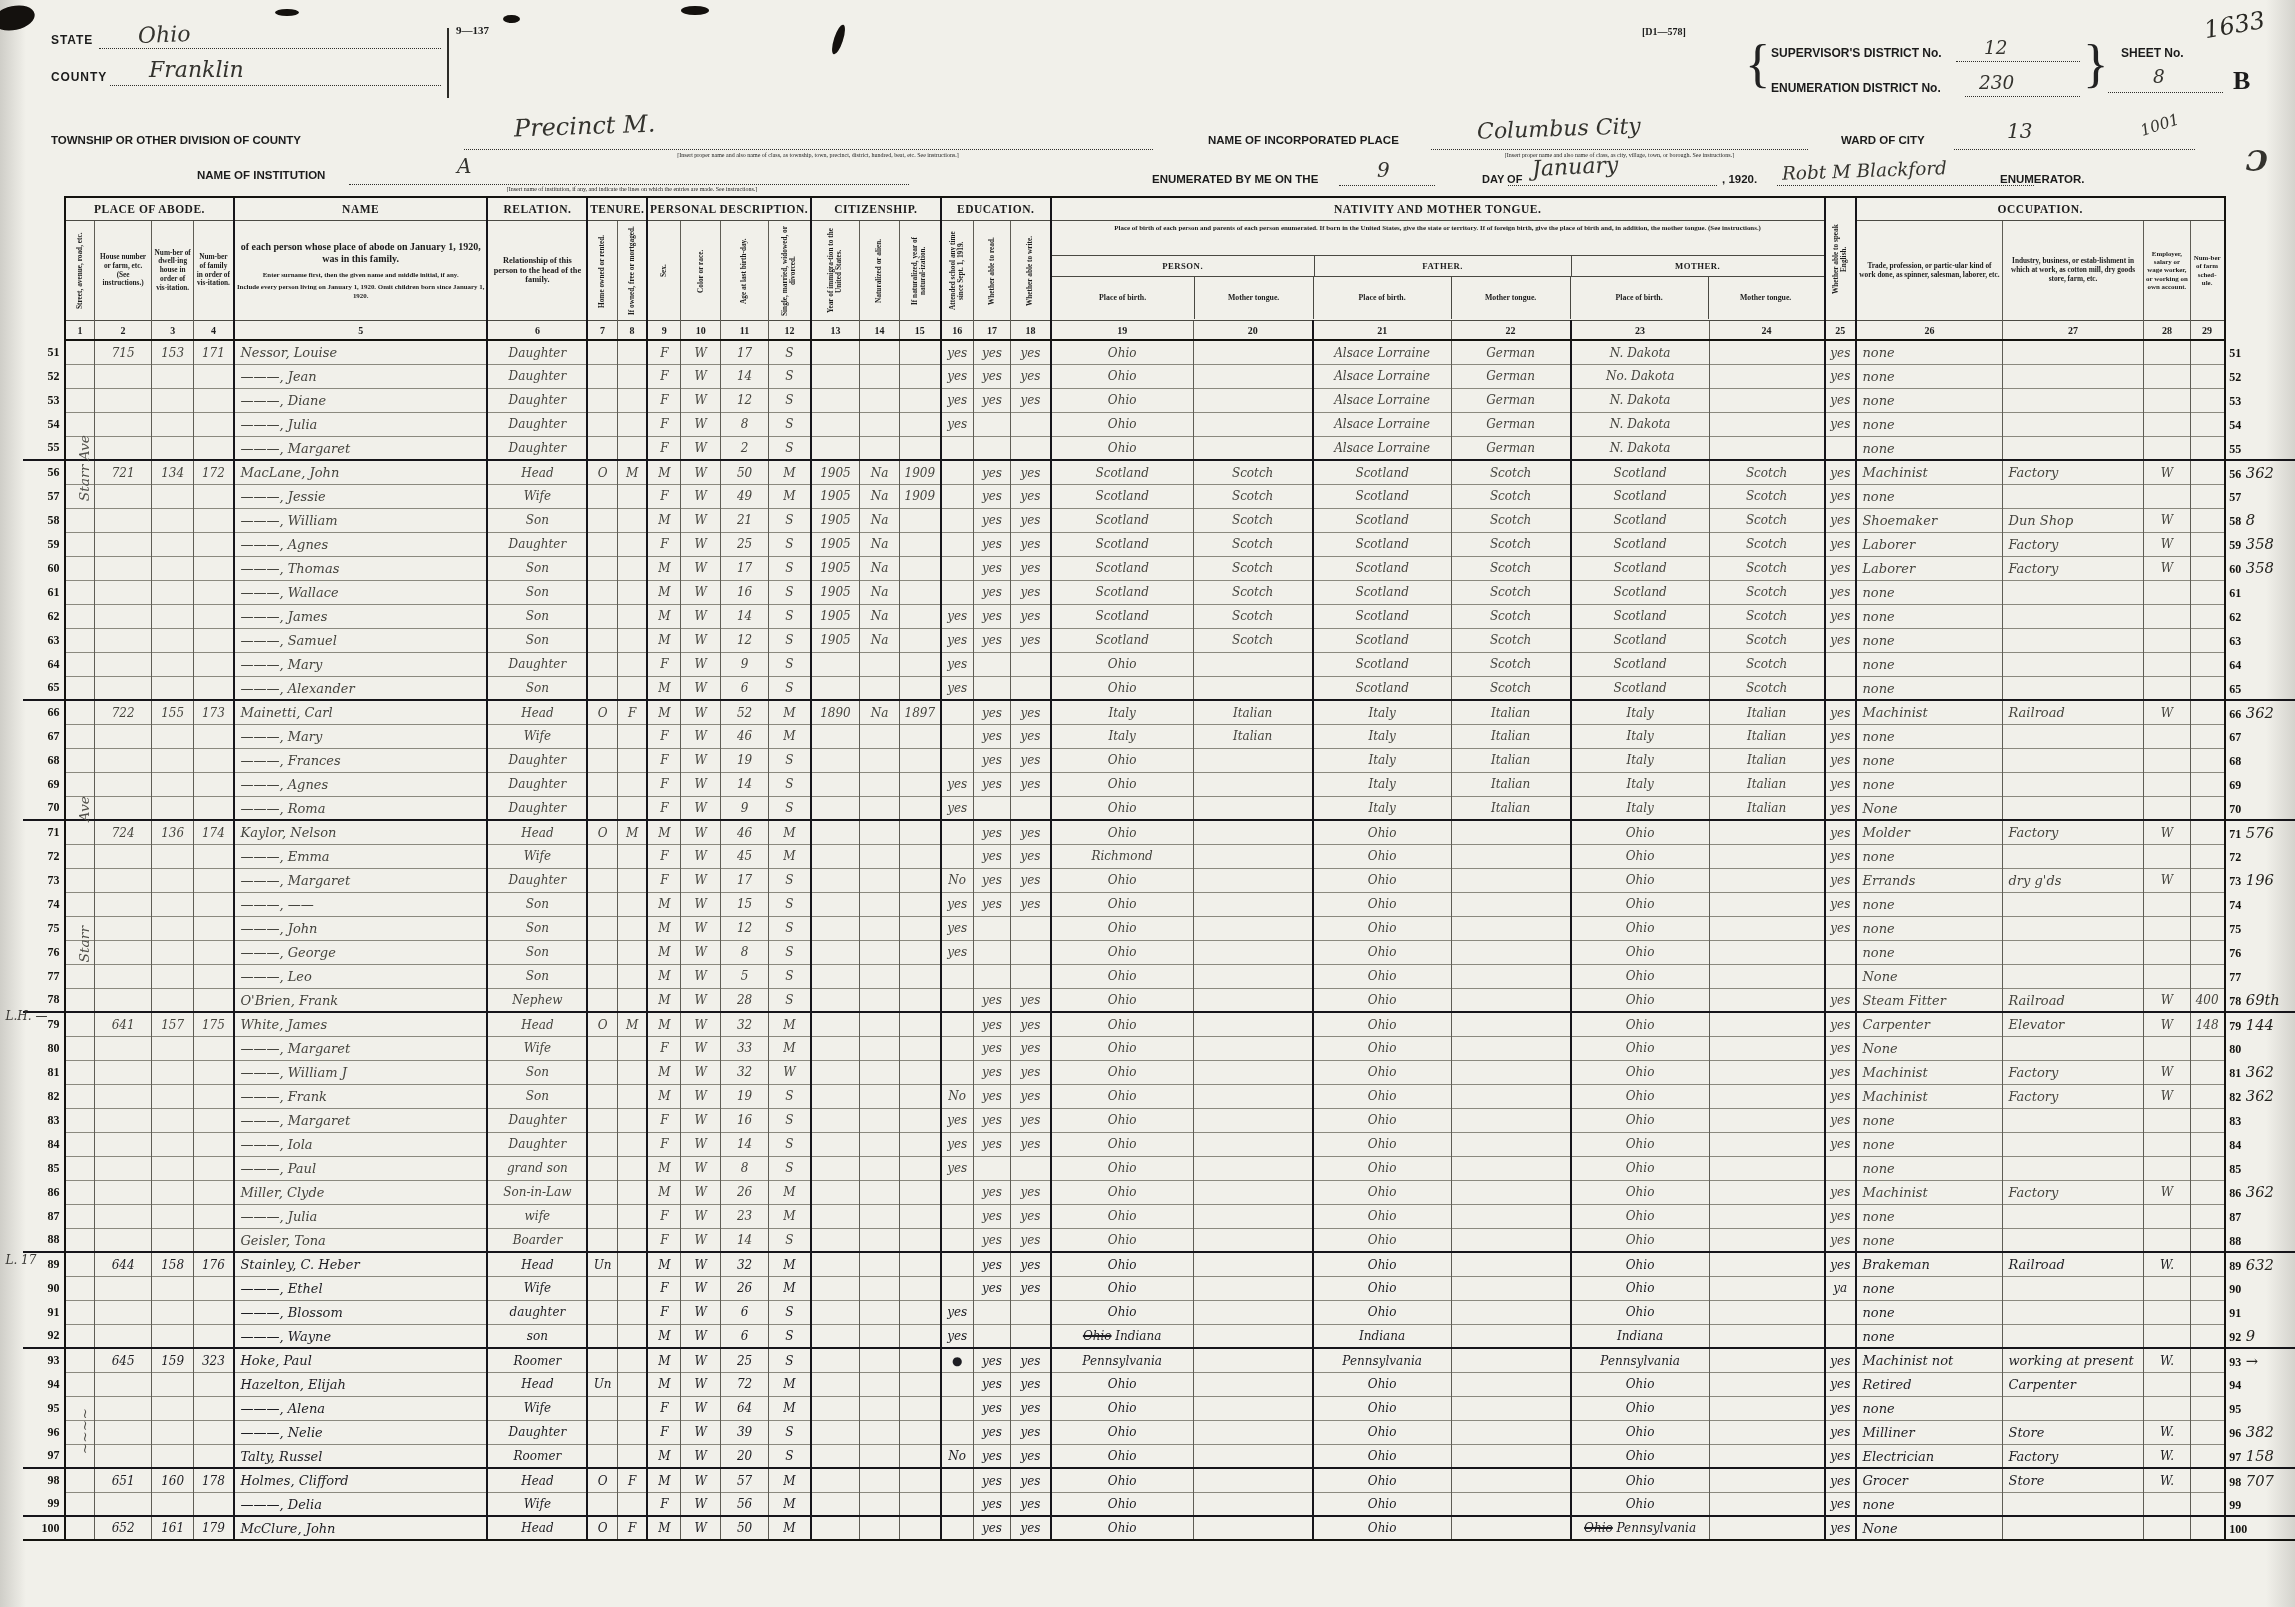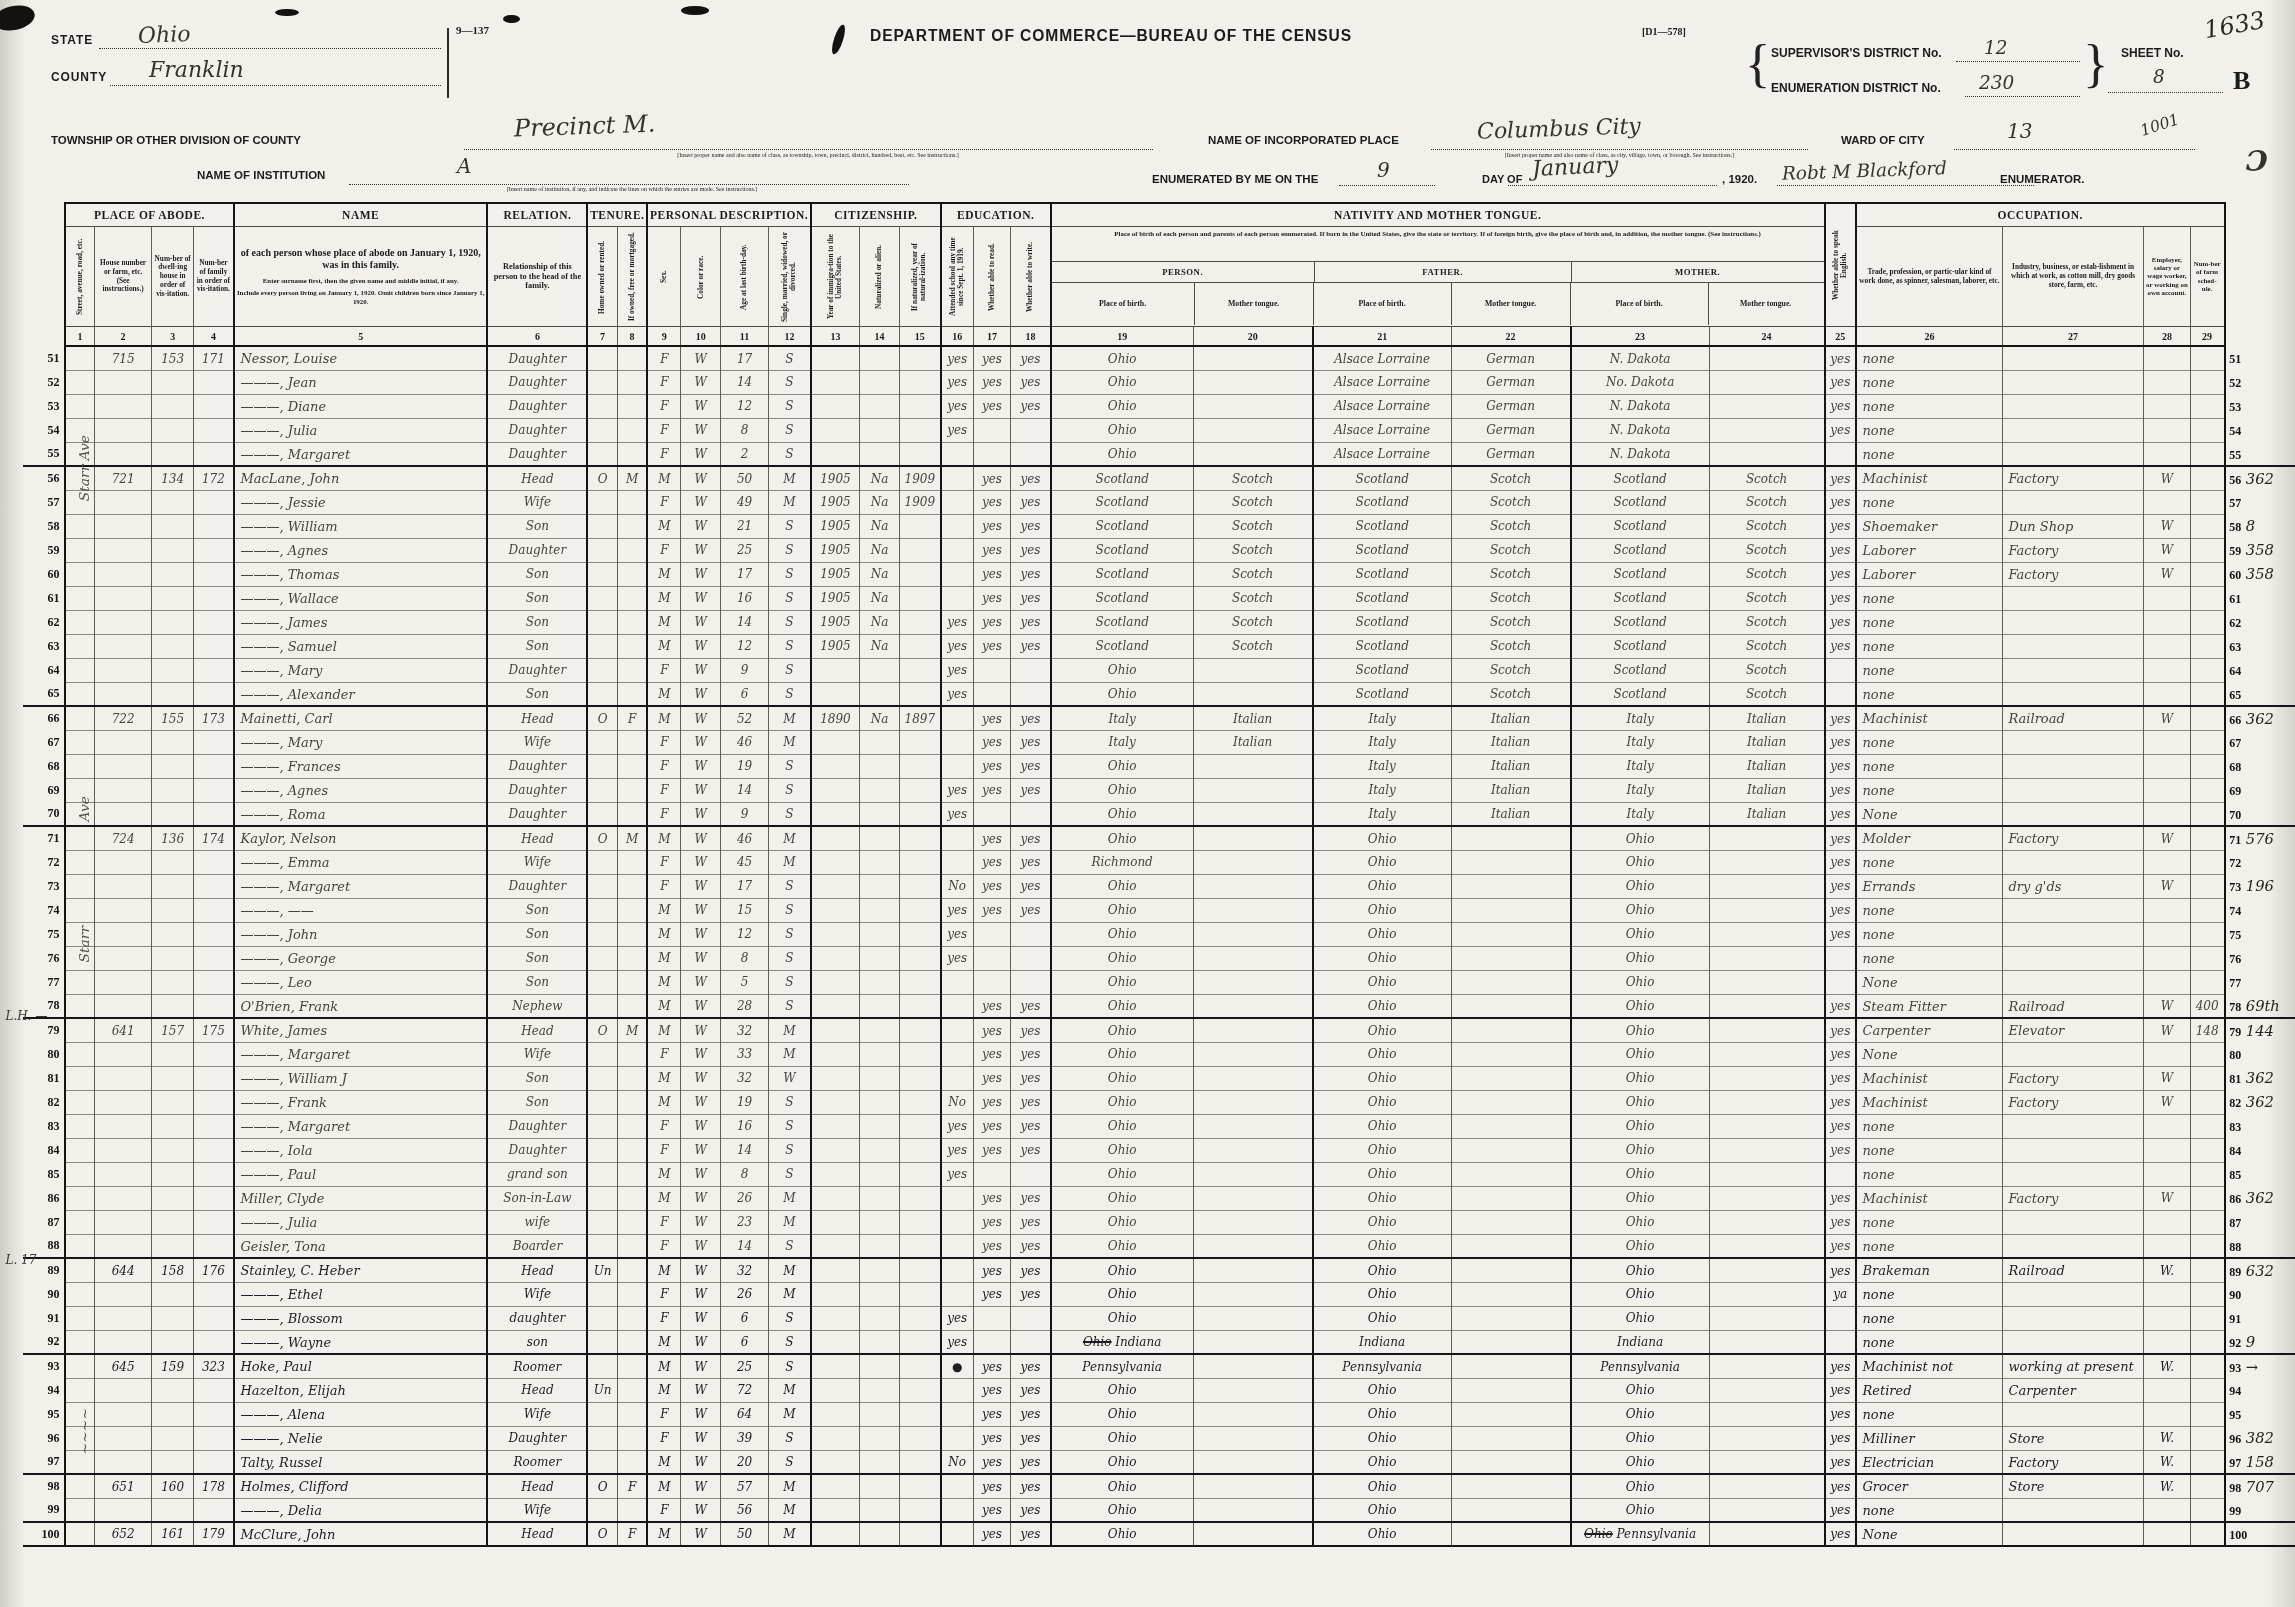--- a/index.html
+++ b/index.html
@@ -12,21 +12,21 @@
   .lbl{position:absolute;font-weight:bold;white-space:nowrap;}
   .sans{font-family:"Liberation Sans",sans-serif;}
   .serif{font-family:"Liberation Serif",serif;}
   .dots{position:absolute;border-bottom:1.8px dotted #2f2e2a;height:0;}
   .vline{position:absolute;width:1.8px;background:#2c2b27;}
   .hw{font-family:"DejaVu Serif",serif;font-style:italic;color:#45443e;}
   .hwv{position:absolute;font-family:"DejaVu Serif",serif;font-style:italic;color:#34332e;white-space:nowrap;}
   .tiny{position:absolute;font-size:6px;font-family:"Liberation Serif",serif;color:#222;white-space:nowrap;overflow:hidden;}
   .brace{position:absolute;font-size:53px;font-weight:normal;color:#222;font-family:"Liberation Serif",serif;}
   
-  #census{position:absolute;left:23px;top:202px;border-collapse:collapse;table-layout:fixed;}
+  #census{position:absolute;left:23px;top:196px;border-collapse:collapse;table-layout:fixed;}
   #census th,#census td{padding:0 1.8px;overflow:hidden;white-space:nowrap;border-left:0.9px solid #5f5d55;vertical-align:middle;}
   #census .lnl{border:none;border-right:2.8px solid #14130f;background:transparent;text-align:right;padding-right:4.6px;}
   #census .lnr{border:none;border-left:2.8px solid #14130f;text-align:left;padding-left:3.7px;}
   #census thead th{border-top:0.9px solid #4a4942;}
   .hrA th{height:22px;border-top:2.8px solid #14130f !important;}
   .hrA .lnl,.hrA .lnr{border-top:none !important;}
   .hrB th{height:99px;}
   .hrC th{height:18.4px;border-bottom:2.8px solid #14130f;font-family:"Liberation Serif",serif;font-weight:bold;font-size:10px;text-align:center;border-top:0.9px solid #4a4942;}
   .sec{font-family:"Liberation Serif",serif;font-weight:bold;font-size:11.5px;text-align:center;letter-spacing:0.5px;}
   .vtxt{writing-mode:vertical-rl;transform:rotate(180deg);font-size:7.3px;line-height:1.15;font-weight:bold;
@@ -75,21 +75,20 @@
   <div class="dots" style="left:99px;top:48px;width:342px;"></div>
   <div class="hwv" style="left:138px;top:22px;font-size:22px;transform:rotate(-2deg);">Ohio</div>
 
   <div class="lbl sans" style="left:51px;top:70px;font-size:12px;letter-spacing:0.9px;">COUNTY</div>
   <div class="dots" style="left:110px;top:85px;width:331px;"></div>
   <div class="hwv" style="left:149px;top:57px;font-size:22px;">Franklin</div>
 
   <div class="vline" style="left:447px;top:27.5px;height:70px;"></div>
   <div class="lbl serif" style="left:456px;top:24px;font-size:11px;">9—137</div>
 
-  <div class="lbl sans" style="left:698px;top:27px;width:826px;text-align:center;font-size:15.6px;letter-spacing:0.9px;">DEPARTMENT OF COMMERCE—BUREAU OF THE CENSUS</div>
   <div class="lbl serif" style="left:1642px;top:26px;font-size:10px;">[D1—578]</div>
 
   <div class="brace" style="left:1745px;top:33px;">{</div>
   <div class="lbl sans" style="left:1771px;top:46px;font-size:12px;">SUPERVISOR'S DISTRICT No.</div>
   <div class="dots" style="left:1956px;top:61px;width:124px;"></div>
   <div class="hwv" style="left:1984px;top:37px;font-size:18.4px;">12</div>
   <div class="lbl sans" style="left:1771px;top:81px;font-size:12px;">ENUMERATION DISTRICT No.</div>
   <div class="dots" style="left:1965px;top:96px;width:115px;"></div>
   <div class="hwv" style="left:1979px;top:72px;font-size:18.4px;">230</div>
   <div class="brace" style="left:2083px;top:33px;">}</div>

